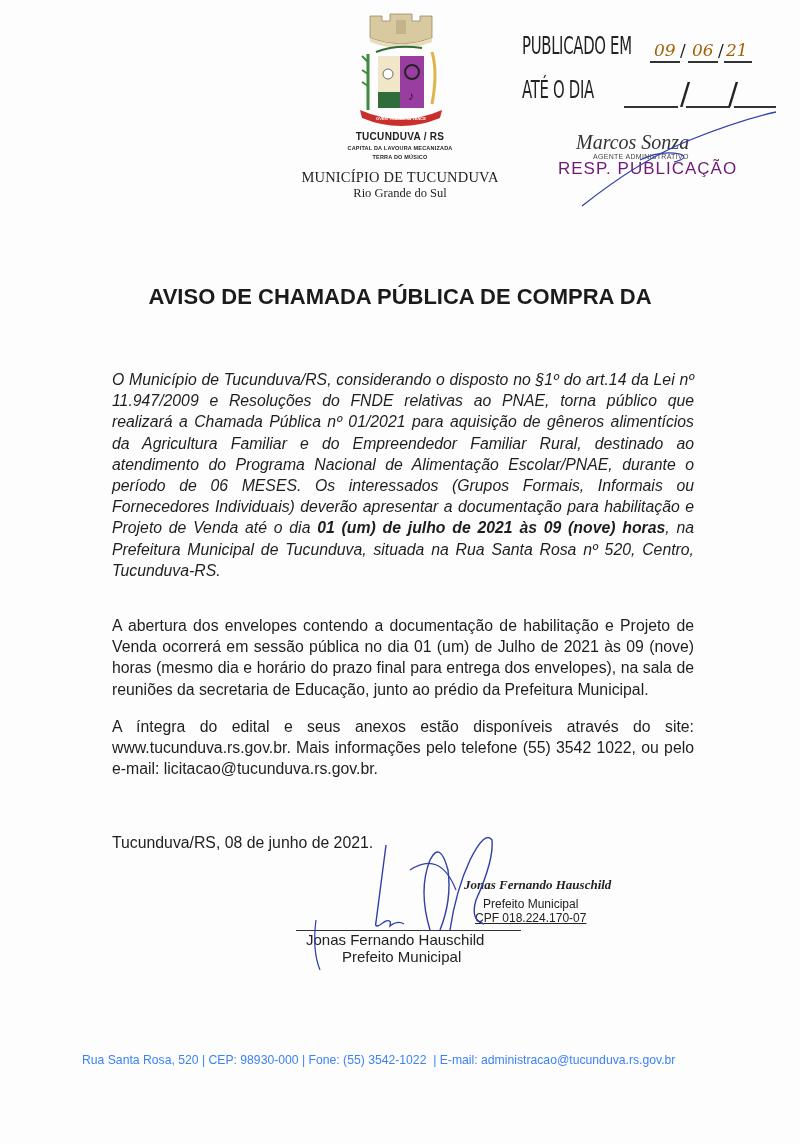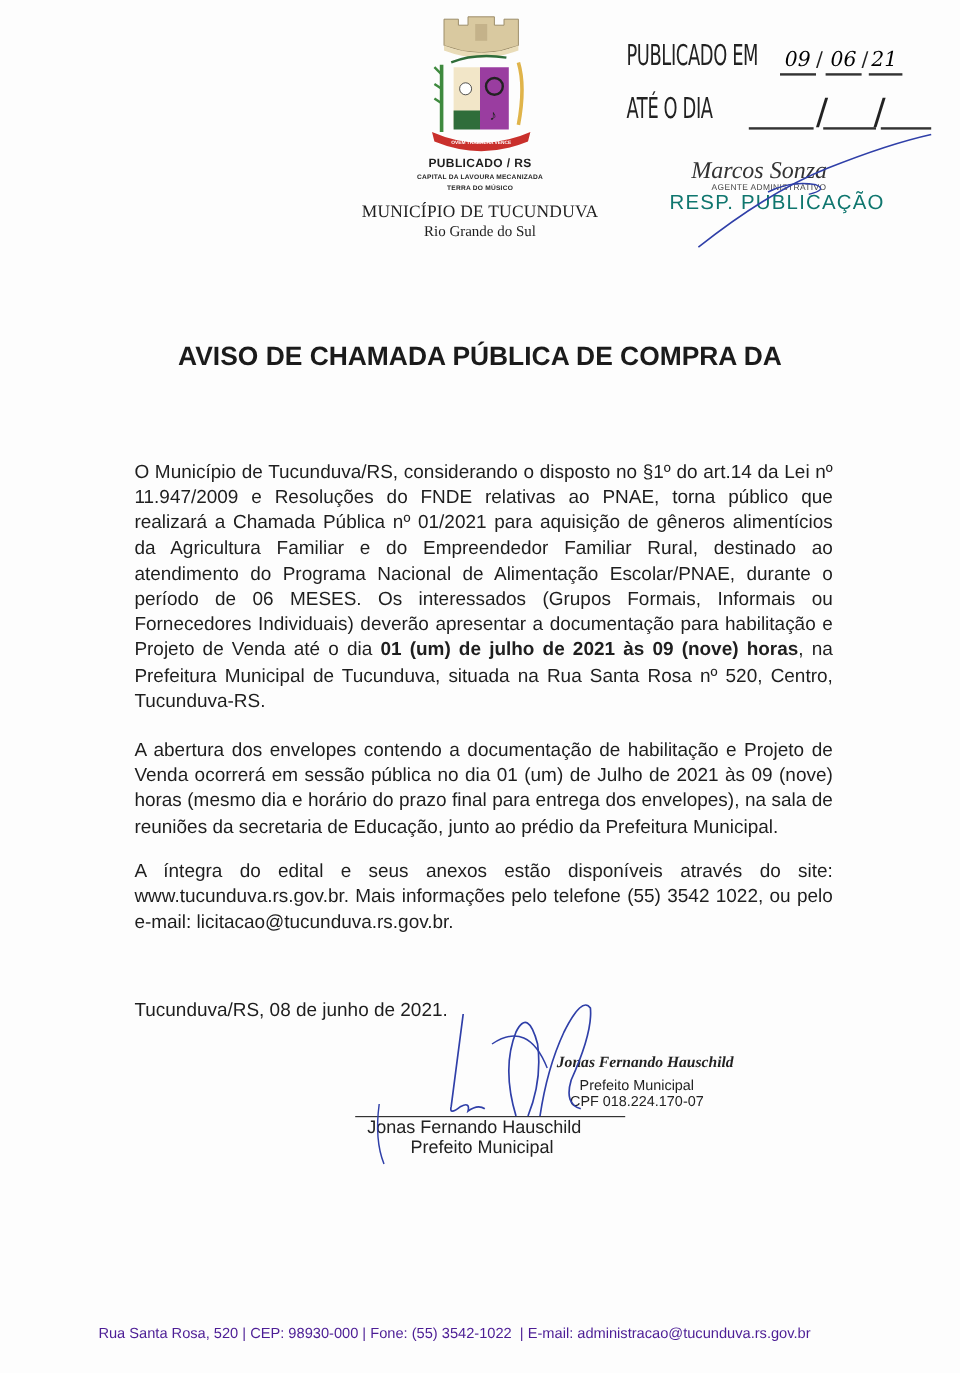--- a/index.html
+++ b/index.html
@@ -13,47 +13,47 @@
     .org-name.n2 { top: 145px; font-size: 5.5px; letter-spacing: 0.2px; }
     .org-name.n3 { top: 154px; font-size: 5.5px; letter-spacing: 0.2px; }
     .muni { position: absolute; left: 270px; width: 260px; text-align: center; font-family: "Liberation Serif", serif; }
     .muni.m1 { top: 169px; font-size: 14.5px; letter-spacing: 0.2px; }
     .muni.m2 { top: 186px; font-size: 12.5px; }
 
     .stamp { position: absolute; left: 520px; top: 20px; width: 270px; height: 190px; }
     .stamp .line { position: absolute; font-family: "DejaVu Sans", sans-serif; font-weight: normal; color: #222; font-size: 24px; transform: scaleX(0.62); transform-origin: left top; white-space: nowrap; letter-spacing: -0.5px; }
     .stamp .l1 { left: 2px; top: 12px; }
     .stamp .l2 { left: 2px; top: 56px; }
-    .stamp .hand { position: absolute; color: #000000; font-family: "DejaVu Serif", serif; font-style: italic; font-size: 17px; }
+    .stamp .hand { position: absolute; color: #a16207; font-family: "DejaVu Serif", serif; font-style: italic; font-size: 17px; }
     .stamp .uline { position: absolute; height: 2px; background: #333; }
     .stamp .slash { position: absolute; color: #222; font-size: 30px; font-family: "DejaVu Sans", sans-serif; }
     .stamp .marcos { position: absolute; left: 56px; top: 111px; font-family: "Liberation Serif", serif; font-style: italic; font-size: 20px; color: #333; }
     .stamp .agente { position: absolute; left: 73px; top: 133px; font-size: 7px; color: #444; letter-spacing: 0.3px; }
-    .stamp .resp { position: absolute; left: 38px; top: 139px; font-size: 17px; color: #0f766e; letter-spacing: 1px; }
+    .stamp .resp { position: absolute; left: 38px; top: 139px; font-size: 17px; color: #701a75; letter-spacing: 1px; }
 
     .title { position: absolute; left: 100px; top: 284px; width: 600px; text-align: center; font-weight: bold; font-size: 22px; line-height: 26px; color: #1b1b1b; }
 
     .para { position: absolute; left: 112px; width: 582px; font-size: 15.8px; line-height: 21.2px; text-align: justify; color: #1e1e1e; }
-    .p1 { top: 383px; }
+    .p1 { top: 369px; font-style: italic; }
     .p2 { top: 615px; }
     .p3 { top: 716px; }
     .p4 { top: 832px; }
     .para b { font-weight: bold; }
     .link { color: #1e1e1e; }
 
     .signature-area { position: absolute; left: 280px; top: 830px; width: 360px; height: 150px; }
     .sig-stamp-name { position: absolute; left: 184px; top: 47px; font-family: "Liberation Serif", serif; font-style: italic; font-weight: bold; font-size: 13px; color: #222; }
     .sig-stamp-role { position: absolute; left: 203px; top: 67px; font-size: 12px; color: #222; }
-    .sig-stamp-cpf { position: absolute; left: 195px; top: 81px; font-size: 12px; color: #222; }
+    .sig-stamp-cpf { position: absolute; left: 195px; top: 81px; font-size: 12px; color: #222; text-decoration: underline; }
     .sig-line { position: absolute; left: 16px; top: 100px; width: 225px; height: 1px; background: #333; }
     .sig-name { position: absolute; left: 26px; top: 101px; font-size: 15px; color: #222; }
     .sig-role { position: absolute; left: 62px; top: 118px; font-size: 15px; color: #222; }
     .sig-scribble { position: absolute; left: 0; top: 0; width: 360px; height: 150px; }
 
-    .footer { position: absolute; left: 82px; top: 1104px; font-size: 12.2px; color: #4c1d95; white-space: pre; }
+    .footer { position: absolute; left: 82px; top: 1053px; font-size: 12.2px; color: #3b82f6; white-space: pre; }
   </style>
 </head>
 <body>
 
 <div class="header">
   <svg class="crest" viewBox="0 0 90 116">
 
     <path d="M14 4 h12 v5 h8 v-7 h22 v7 h8 v-5 h12 v22 q-31 12 -62 0 z" fill="#d9c9a0" stroke="#9a8a66" stroke-width="0.8"></path>
     <rect x="40" y="8" width="10" height="14" fill="#c4b28a"></rect>
     <path d="M14 26 q31 12 62 0 v4 q-31 12 -62 0z" fill="#e9dcb8"></path>
@@ -67,21 +67,21 @@
 
     <path d="M20 40 q20 -8 46 -4" stroke="#2f6d3a" stroke-width="2" fill="none"></path>
 
     <path d="M12 42 v56" stroke="#3e8a3e" stroke-width="3"></path>
     <path d="M12 50 l-6 -6 M12 62 l-6 -4 M12 74 l-6 -4" stroke="#3e8a3e" stroke-width="2"></path>
     <path d="M76 40 q6 20 0 52" stroke="#e0b44a" stroke-width="3" fill="none"></path>
 
     <path d="M4 98 q41 18 82 0 l-2 8 q-39 16 -78 0z" fill="#c9302c"></path>
     <text x="45" y="108" font-size="4" fill="#fff" text-anchor="middle" font-family="Liberation Sans, sans-serif" font-weight="bold">OVEM TRABALHA VENCE</text>
   </svg>
-  <div class="org-name n1">PUBLICADO / RS</div>
+  <div class="org-name n1">TUCUNDUVA / RS</div>
   <div class="org-name n2">CAPITAL DA LAVOURA MECANIZADA</div>
   <div class="org-name n3">TERRA DO MÚSICO</div>
   <div class="muni m2">Rio Grande do Sul</div>
   <div class="muni m1">MUNICÍPIO DE TUCUNDUVA</div>
 </div>
 
 <div class="stamp">
   <div class="line l1">PUBLICADO EM</div>
   <span class="hand" style="left:134px;top:20px;">09</span>
   <span class="hand" style="left:160px;top:20px;color:#222;font-style:normal;">/</span>

